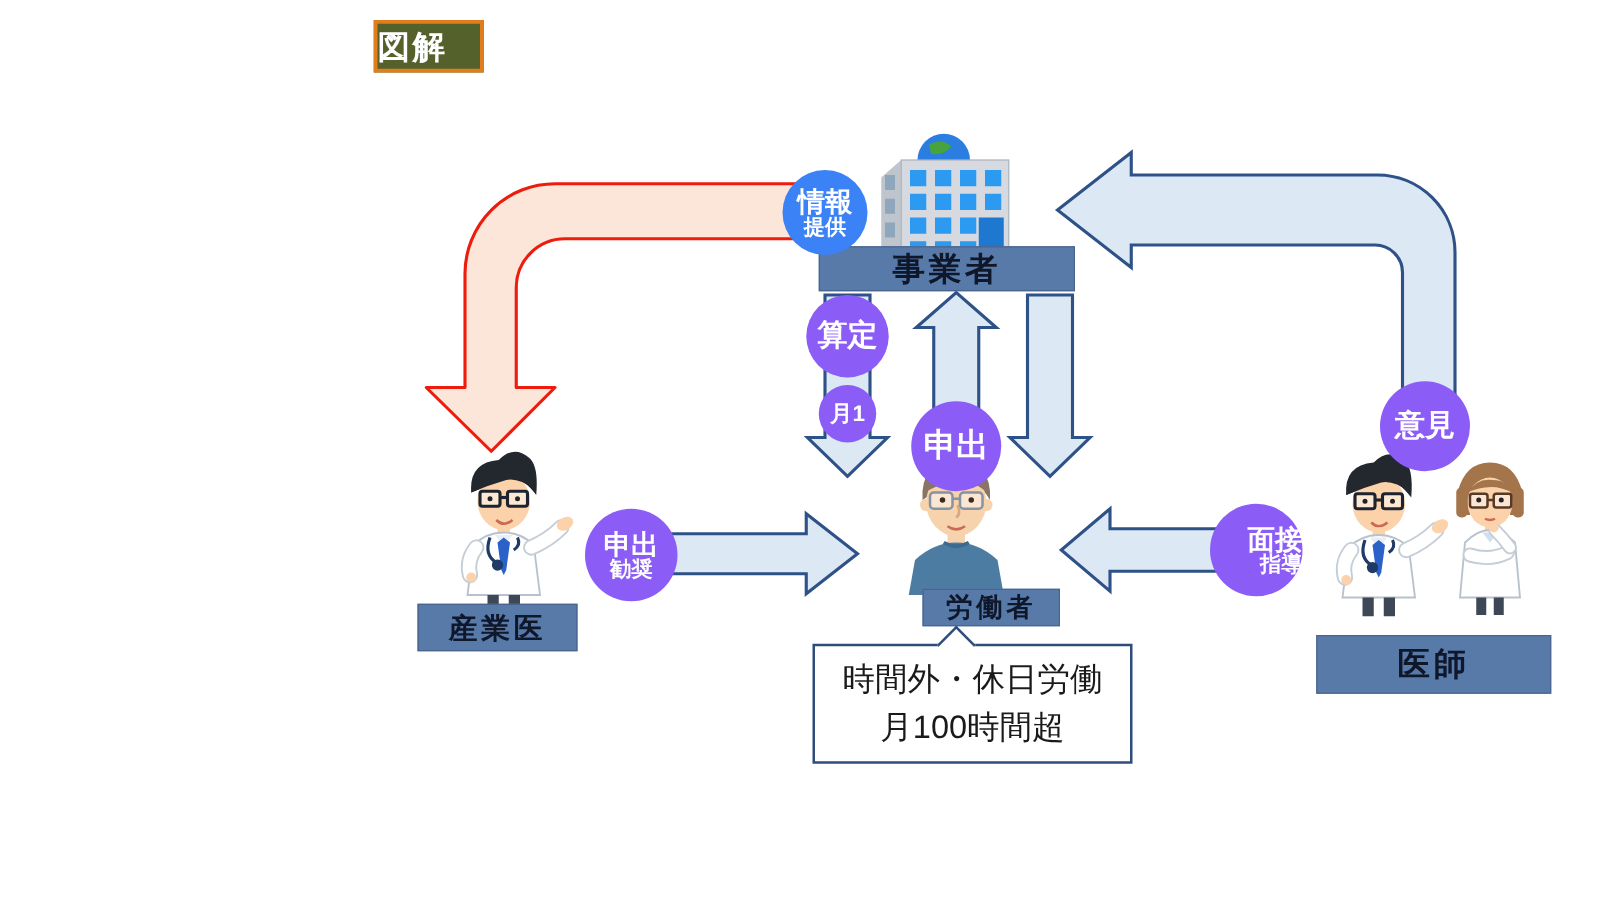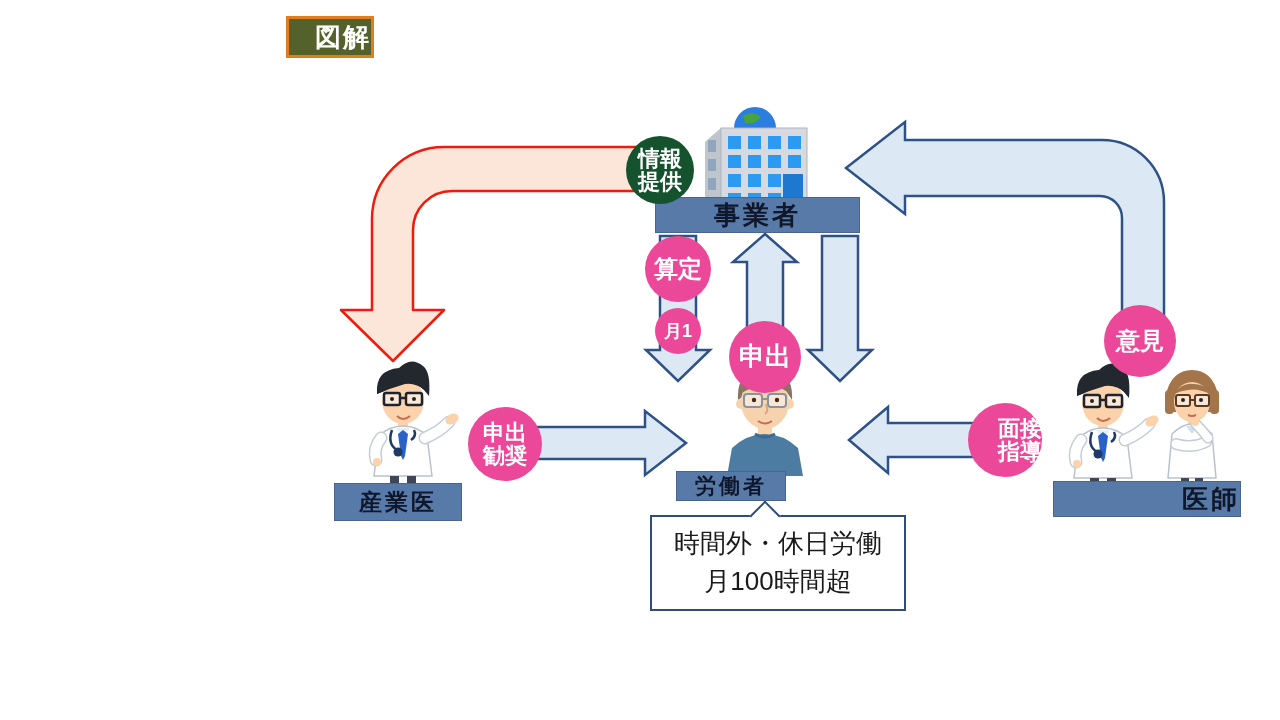--- a/index.html
+++ b/index.html
@@ -1,37 +1,37 @@
 <!DOCTYPE html>
 <html><head>
 <meta charset="utf-8">
 <style>
   html,body{margin:0;padding:0;background:#fff;}
   #canvas{position:relative;width:1280px;height:720px;background:#fff;overflow:hidden;
           font-family:"Liberation Sans","DejaVu Sans",sans-serif;}
   #artwork{position:absolute;left:0;top:0;z-index:1;}
   .overlay{position:absolute;z-index:2;box-sizing:border-box;}
 
-  .badge{left:286px;top:16px;width:88px;height:42px;background:#55612a;border:3px solid #e07d1f;
-         display:flex;align-items:center;justify-content:flex-end;color:#fff;font-weight:bold;
+  .badge{left:299px;top:16px;width:88px;height:42px;background:#55612a;border:3px solid #e07d1f;
+         display:flex;align-items:center;justify-content:flex-start;color:#fff;font-weight:bold;
          font-size:26px;letter-spacing:2px;}
 
   .banner{background:#587aa8;border:1.5px solid #48648f;color:#0f172a;font-weight:bold;
           display:flex;align-items:center;justify-content:center;letter-spacing:3px;}
   .banner.employer{left:655px;top:197px;width:205px;height:36px;font-size:26px;}
   .banner.op{left:334px;top:483px;width:128px;height:38px;font-size:23px;}
-  .banner.worker{left:676px;top:471px;width:110px;height:30px;font-size:21px;}
-  .banner.doctor{left:1053px;top:481px;width:188px;height:36px;font-size:26px;justify-content:flex-end;}
-
-  .circle{border-radius:50%;background:#ec4899;color:#fff;font-weight:bold;
+  .banner.worker{left:738px;top:471px;width:110px;height:30px;font-size:21px;}
+  .banner.doctor{left:1053px;top:508px;width:188px;height:47px;font-size:26px;}
+
+  .circle{border-radius:50%;background:#8b5cf6;color:#fff;font-weight:bold;
           display:flex;flex-direction:column;align-items:center;justify-content:center;
           line-height:1.05;text-align:center;}
   .circle .l1{font-size:22px;}
-  .circle .l2{font-size:22px;}
-  .c-info{left:626px;top:136px;width:68px;height:68px;background:#14532d;}
+  .circle .l2{font-size:17px;}
+  .c-info{left:626px;top:136px;width:68px;height:68px;background:#3b82f6;}
   .c-calc{left:645px;top:236px;width:66px;height:66px;font-size:24px;}
   .c-month{left:655px;top:308px;width:46px;height:46px;font-size:18px;}
   .c-req{left:729px;top:321px;width:72px;height:72px;font-size:26px;}
   .c-meas{left:807px;top:236px;width:66px;height:66px;font-size:24px;}
   .c-reqenc{left:468px;top:407px;width:74px;height:74px;}
   .c-interview{left:968px;top:403px;width:74px;height:74px;align-items:flex-end;}
   .c-opinion{left:1104px;top:305px;width:72px;height:72px;font-size:24px;}
 
   .callout{left:650px;top:515px;width:256px;height:96px;background:#fff;border:2.5px solid #2e4d7b;
            display:flex;flex-direction:column;align-items:center;justify-content:center;

